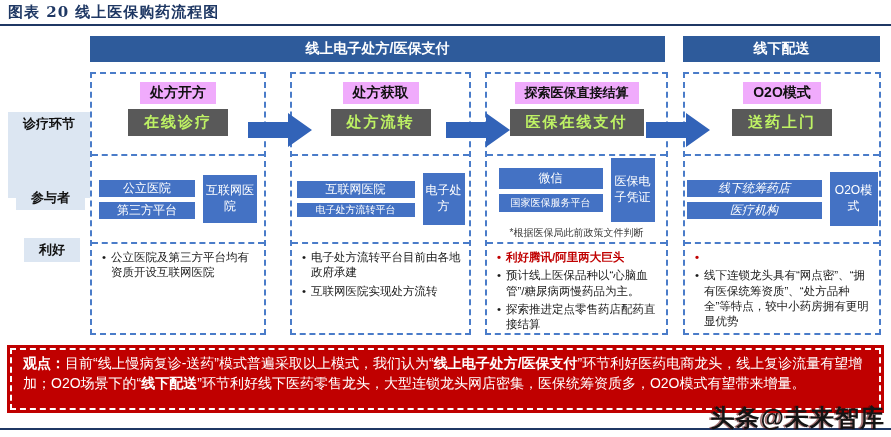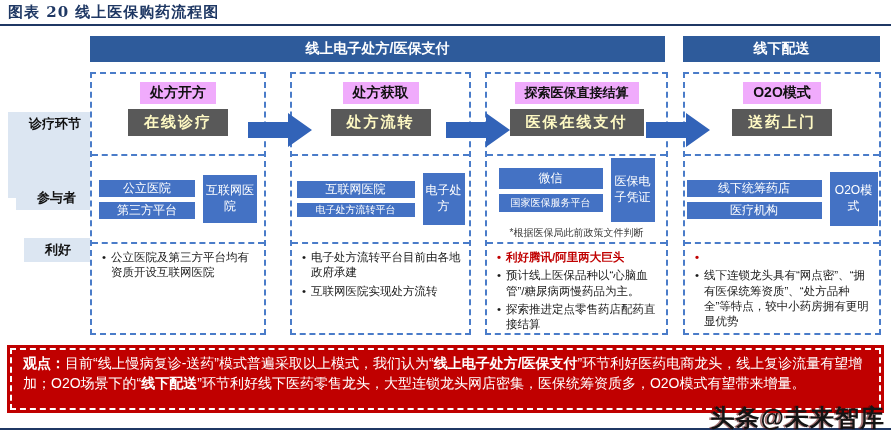--- a/index.html
+++ b/index.html
@@ -13,53 +13,53 @@
   .bottom-rule{position:absolute;left:0;top:428px;width:891px;height:2px;background:#1F3864;}
 
   
   .topbar{position:absolute;top:36px;height:26px;background:#2E5B9B;color:#fff;
           font-size:14px;font-weight:700;display:flex;align-items:center;justify-content:center;}
   .topbar.online{left:90px;width:575px;}
   .topbar.offline{left:683px;width:197px;}
 
   
   .rowlab{position:absolute;background:#DCE6F2;color:#111;font-size:13px;font-weight:700;
-          padding:3px 21px;}
+          padding:3px 15px;}
   .rowlab.stage{left:8px;top:112px;}
   .rowlab.parts{left:16px;top:186px;}
   .rowlab.good{left:24px;top:238px;}
 
   
   .col{position:absolute;top:72px;height:263px;border:2px dashed #4a7cc9;background:#fff;
        box-sizing:border-box;display:flex;flex-direction:column;}
   .col.c1{left:90px;width:176px;}
   .col.c2{left:290px;width:181px;}
   .col.c3{left:485px;width:183px;}
   .col.c4{left:683px;width:198px;}
 
   .stage{height:80px;flex:0 0 80px;text-align:center;}
   .stage-header-wrap{margin-top:8px;}
   .stage-header{display:inline-block;background:#f0abfc;color:#111;font-size:14px;
                 font-weight:700;padding:2px 10px;}
   .c3 .stage-header{font-size:13px;}
   .stage-dark-wrap{margin-top:5px;}
-  .stage-dark{display:inline-block;background:#595959;color:#fef9c3;font-size:15px;
+  .stage-dark{display:inline-block;background:#595959;color:#bef264;font-size:15px;
               font-weight:700;padding:4px 16px;letter-spacing:2px;}
 
   .sep{flex:0 0 0;border-top:2px dashed #4a7cc9;}
 
   .parts{flex:0 0 86px;display:flex;flex-direction:column;align-items:center;justify-content:center;}
   .parts-row{display:flex;gap:8px;align-items:center;justify-content:center;}
   .pstack{display:flex;flex-direction:column;gap:5px;}
   .pbox{background:#4472C4;color:#fff;font-size:12px;text-align:center;padding:0 6px;
         box-sizing:border-box;}
   .c1 .pstack .pbox{width:96px;}
   .c2 .pstack .pbox{width:118px;}
   .c3 .pstack .pbox{width:104px;padding:2px 4px;}
-  .c4 .pstack .pbox{width:135px;}
+  .c4 .pstack .pbox{width:135px;font-style:italic;}
   .pbox.sm{font-size:10px;}
   .pright{background:#4472C4;color:#fff;font-size:12px;display:flex;align-items:center;
           justify-content:center;text-align:center;word-break:break-all;line-height:1.3;
           box-sizing:border-box;}
   .c1 .pright{width:54px;height:48px;}
   .c2 .pright{width:42px;height:52px;}
   .c3 .pright{width:44px;height:64px;}
   .c4 .pright{width:48px;height:54px;}
   .footnote{font-size:10px;color:#3a3a3a;margin-top:4px;white-space:nowrap;}
 

